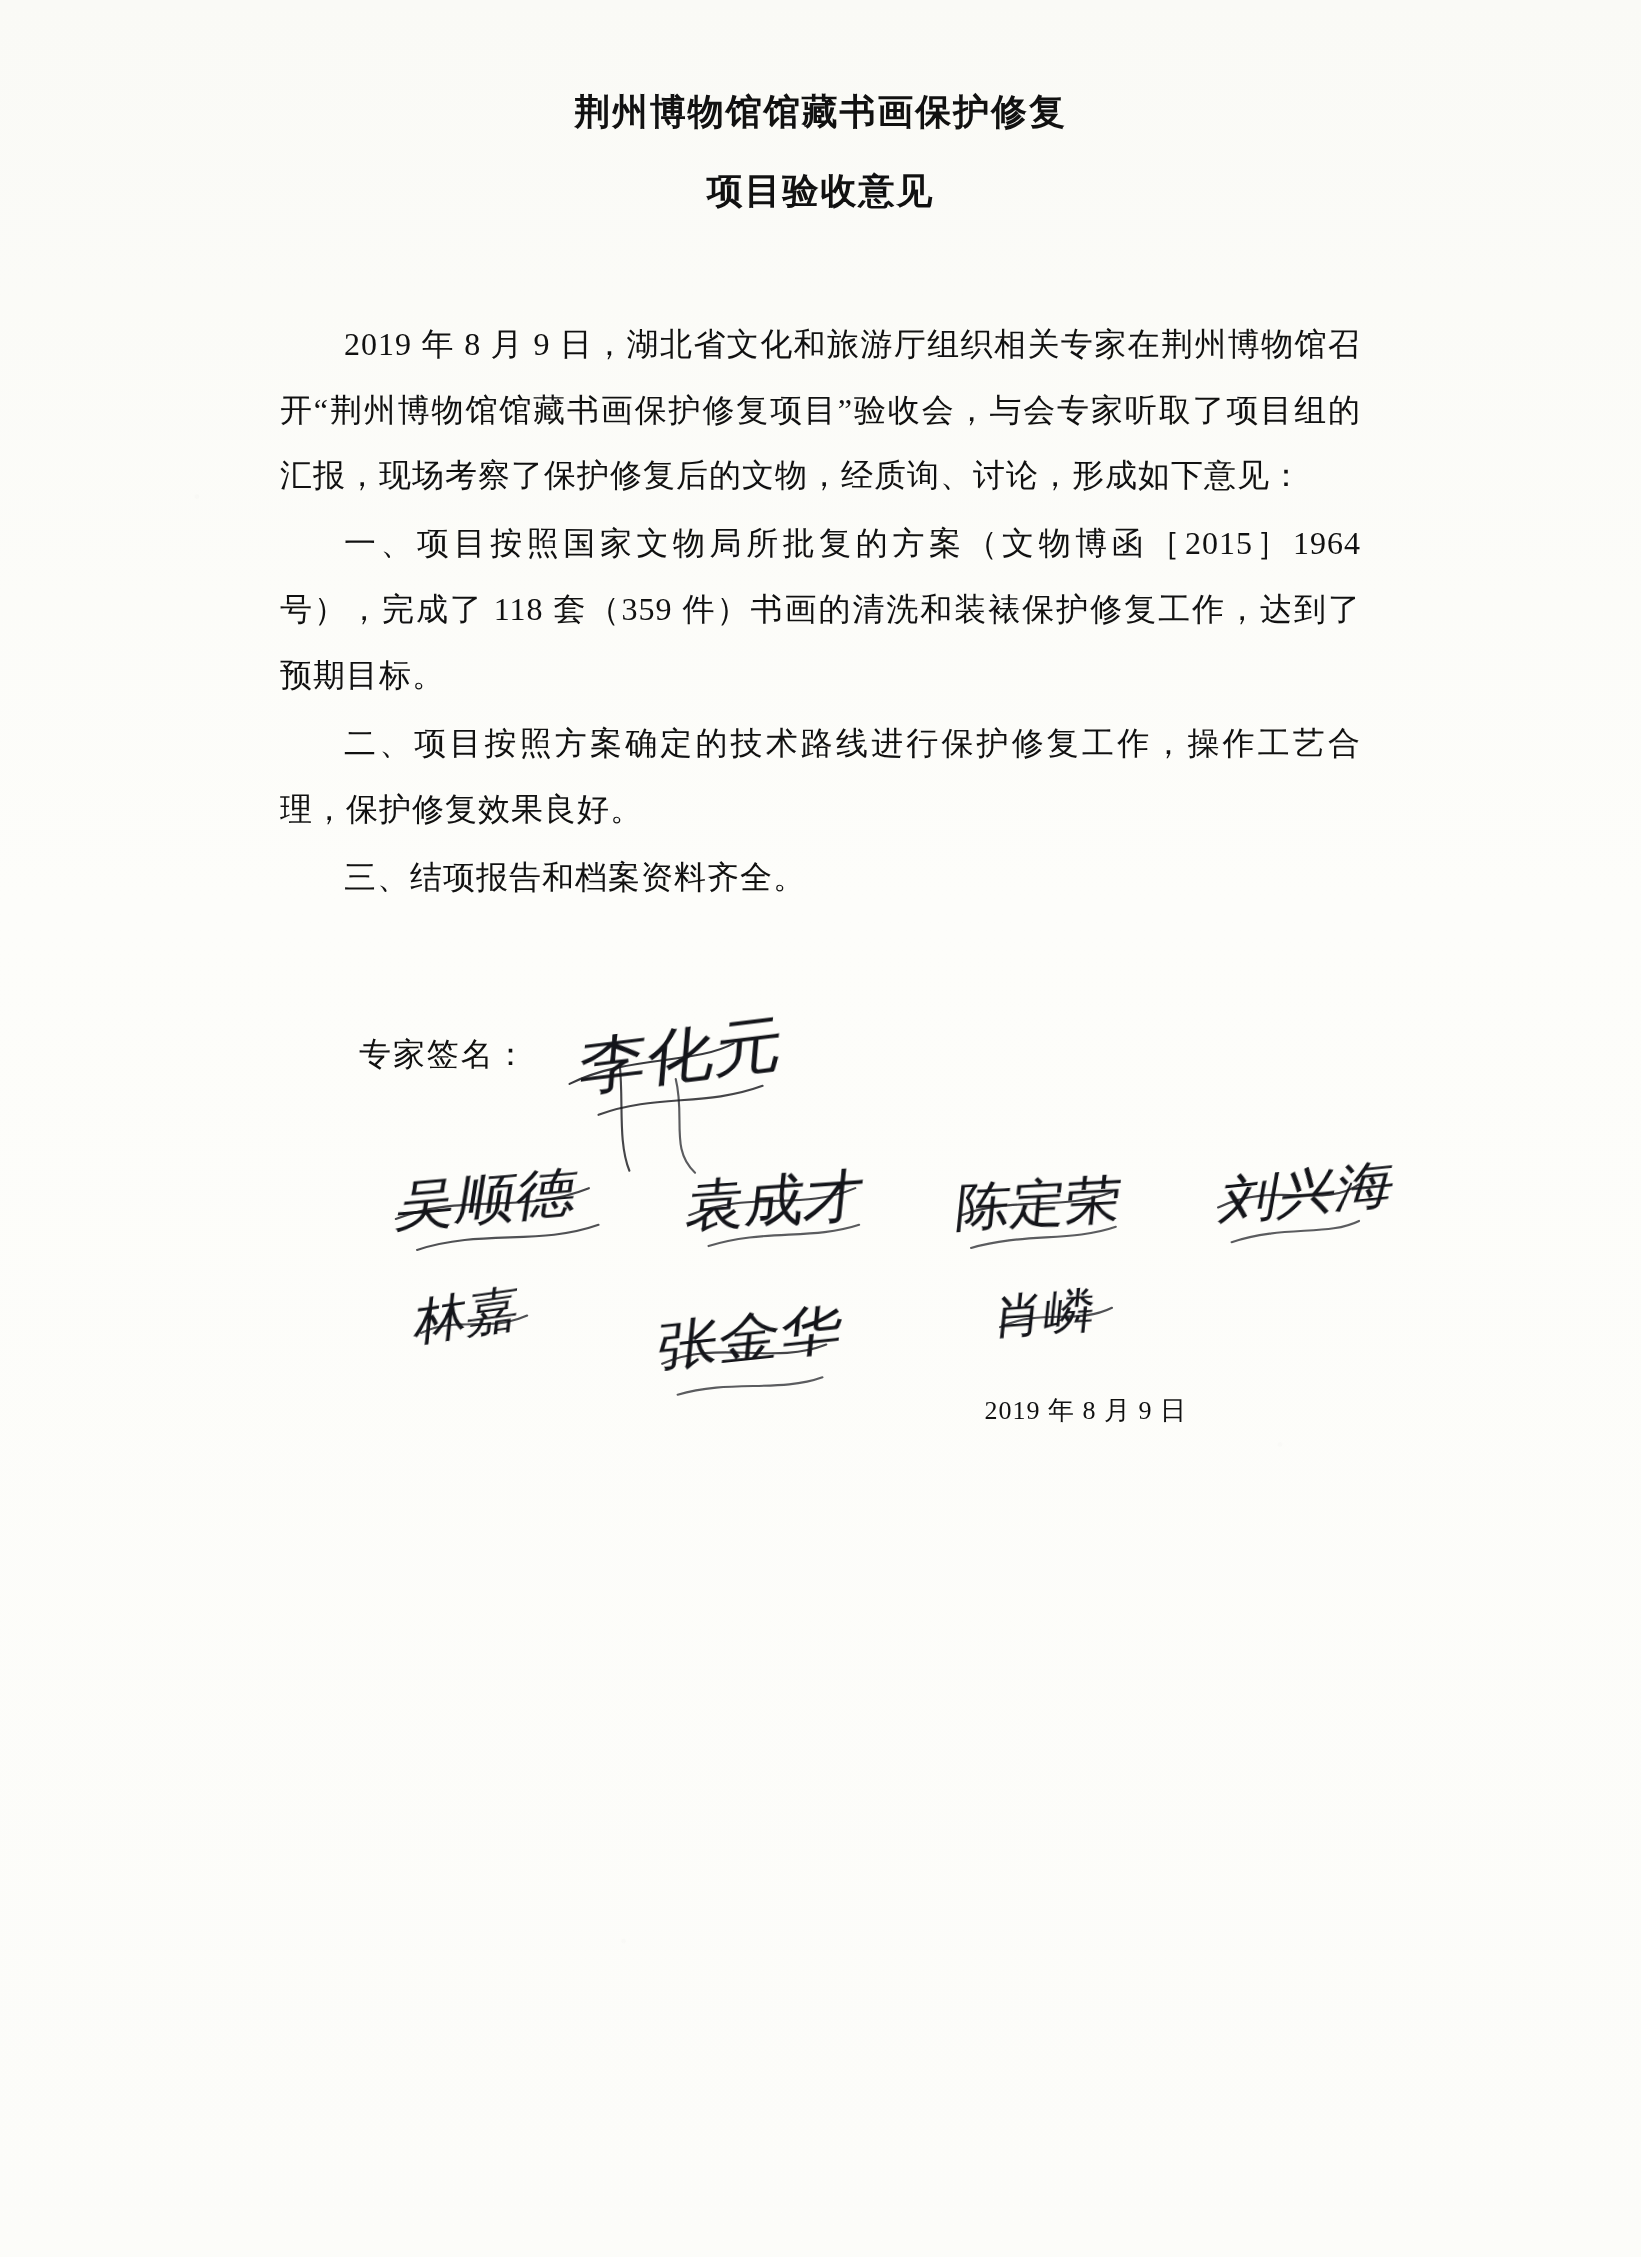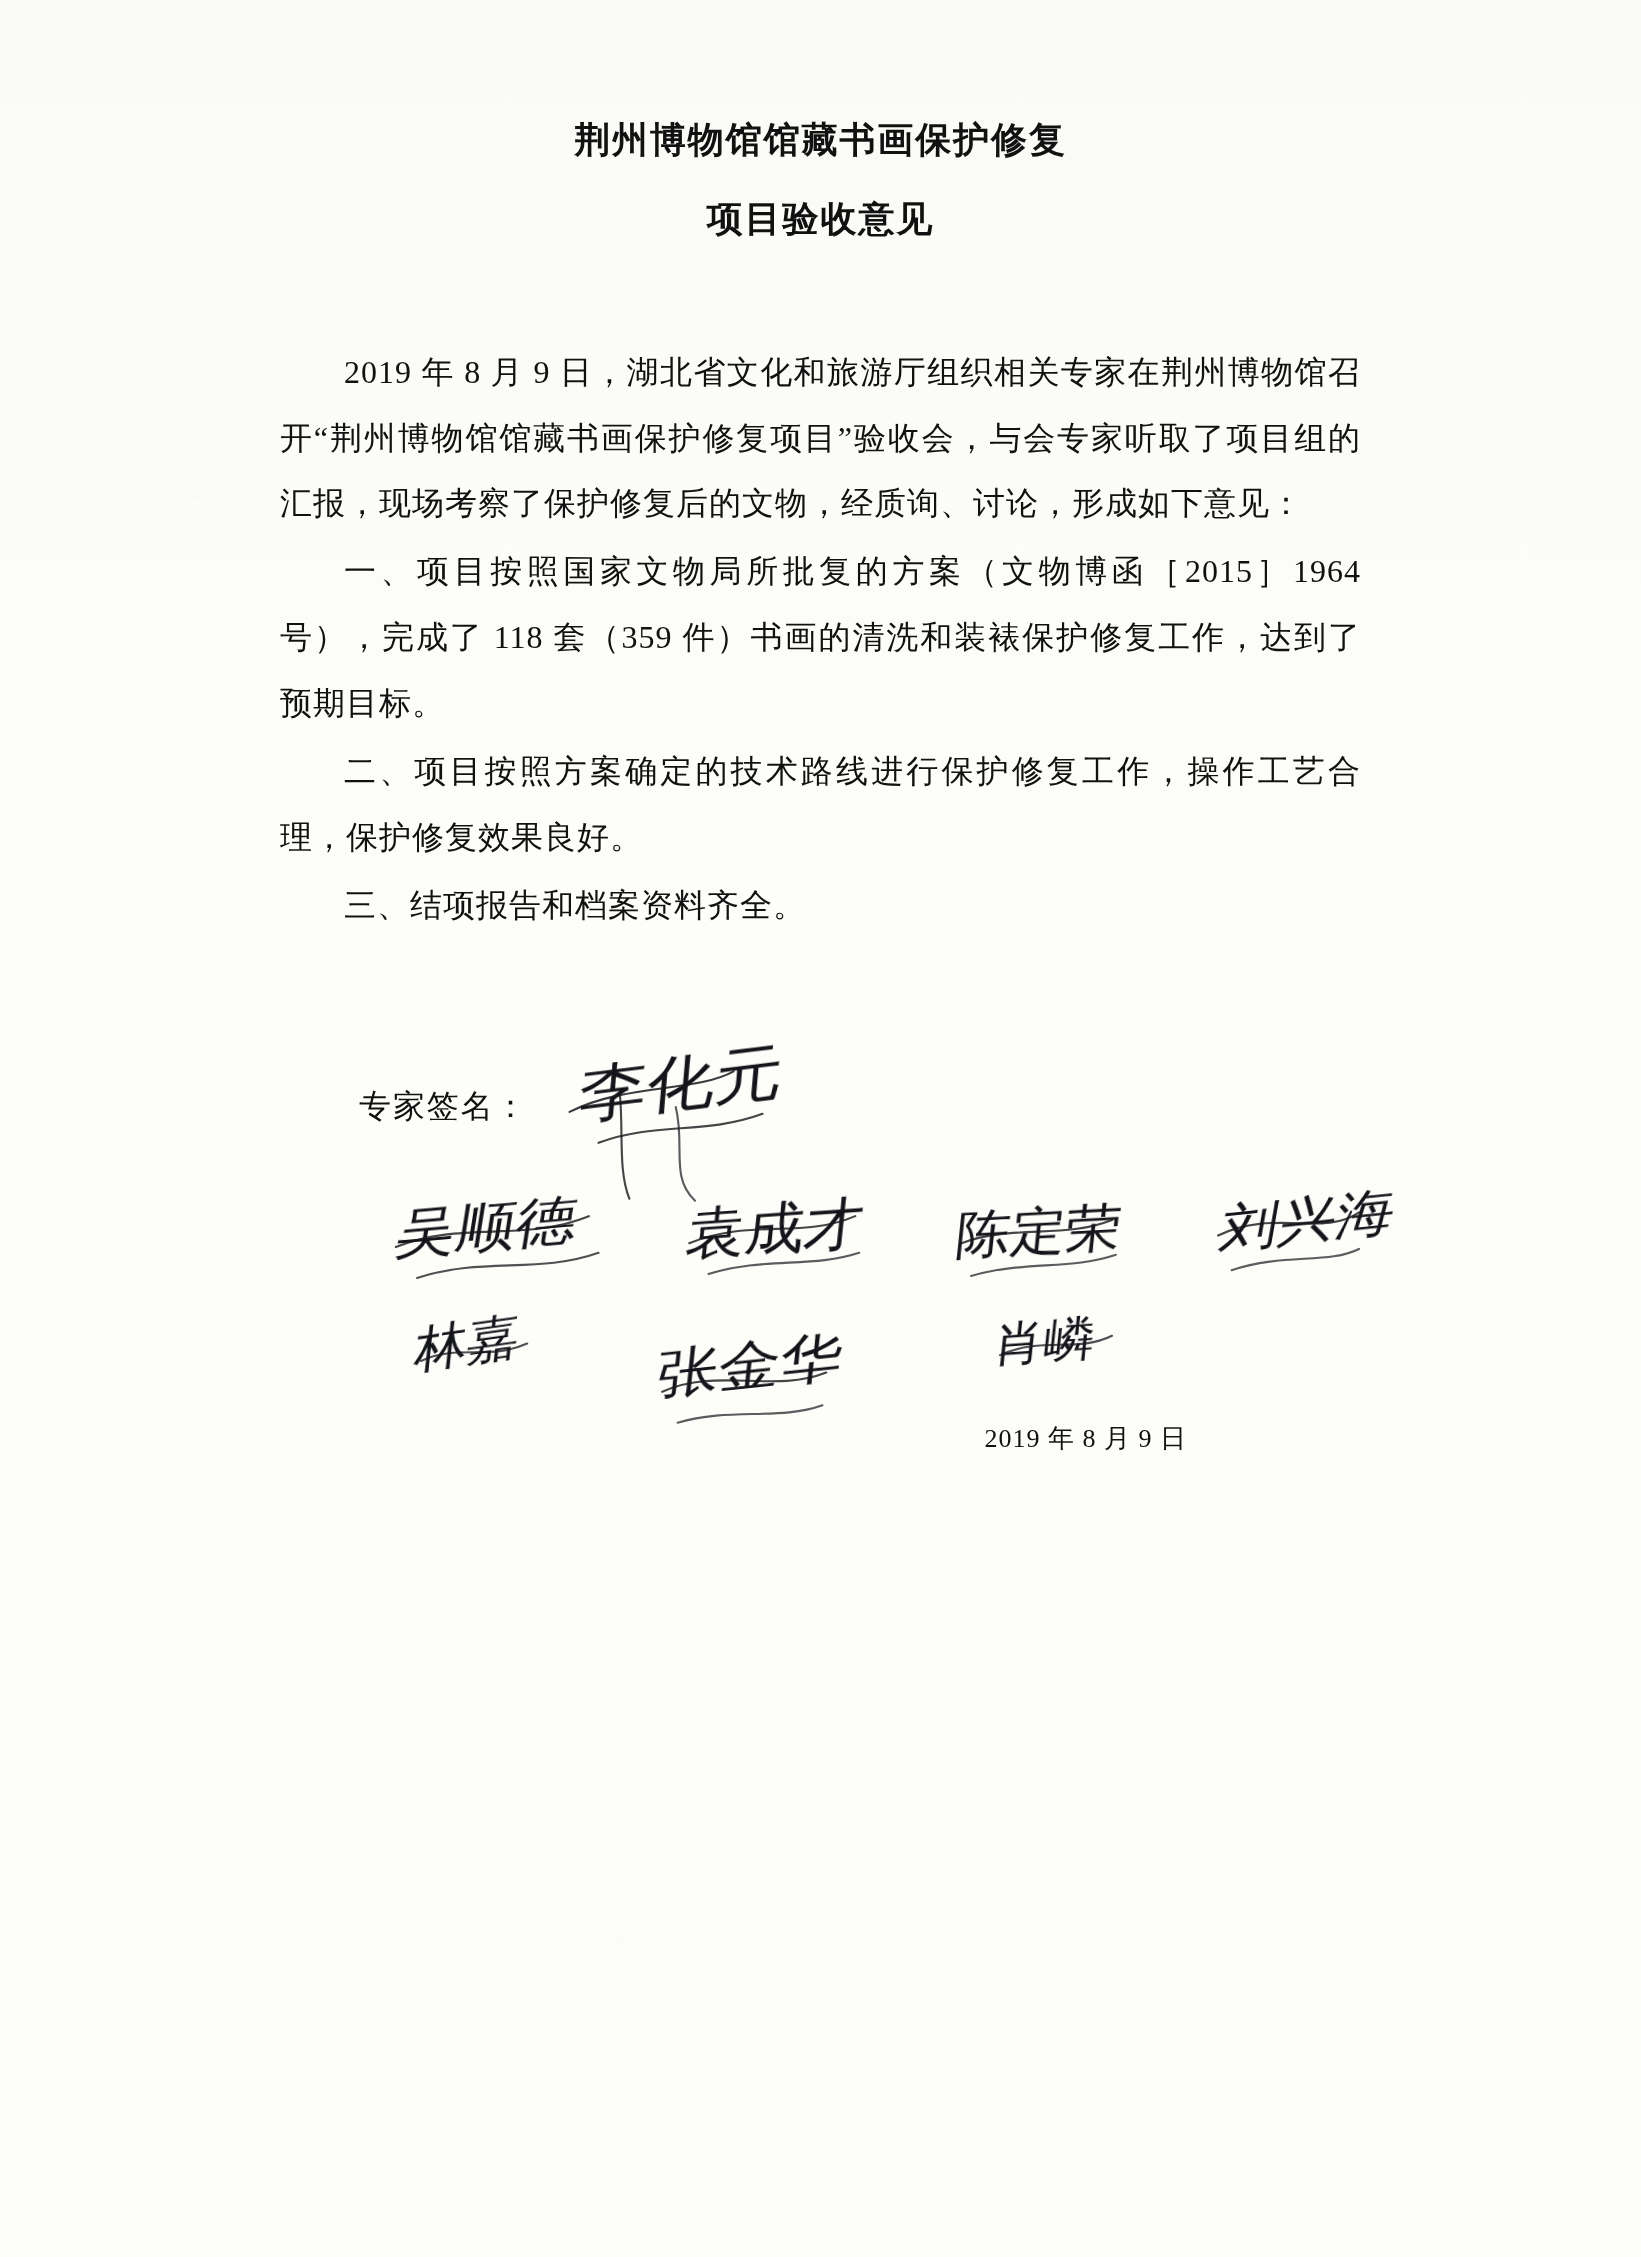--- a/index.html
+++ b/index.html
@@ -30,21 +30,21 @@
       radial-gradient(circle at 12% 22%, rgba(0,0,0,0.012) 0 1.9px, transparent 2.9px),
       radial-gradient(circle at 78% 64%, rgba(0,0,0,0.012) 0 1.9px, transparent 2.9px),
       radial-gradient(circle at 38% 86%, rgba(0,0,0,0.010) 0 1.9px, transparent 2.9px),
       linear-gradient(180deg, rgba(250,250,246,1) 0%, rgba(253,253,250,1) 40%, rgba(252,252,249,1) 100%);
     pointer-events: none;
   }
   .content {
     position: relative;
     margin: 0 auto;
     width: 1081px;
-    padding-top: 112px;
+    padding-top: 84px;
   }
   .title-line {
     text-align: center;
     font-size: 36px;
     font-weight: bold;
     letter-spacing: 1.9px;
     line-height: 1.55;
     font-family: "DejaVu Serif", "Liberation Serif", serif;
   }
   .title-line.second {
@@ -62,21 +62,21 @@
     margin: 0 0 1.9px 0;
   }
   .sig-area {
     position: relative;
     margin-top: 116px;
     height: 415px;
   }
   .sig-label {
     position: absolute;
     left: 79px;
-    top: 31px;
+    top: 7px;
     font-size: 32px;
     letter-spacing: 1.9px;
   }
   .sig-date {
     position: absolute;
     right: 174px;
     bottom: 13px;
     font-size: 26px;
     letter-spacing: 1px;
   }

